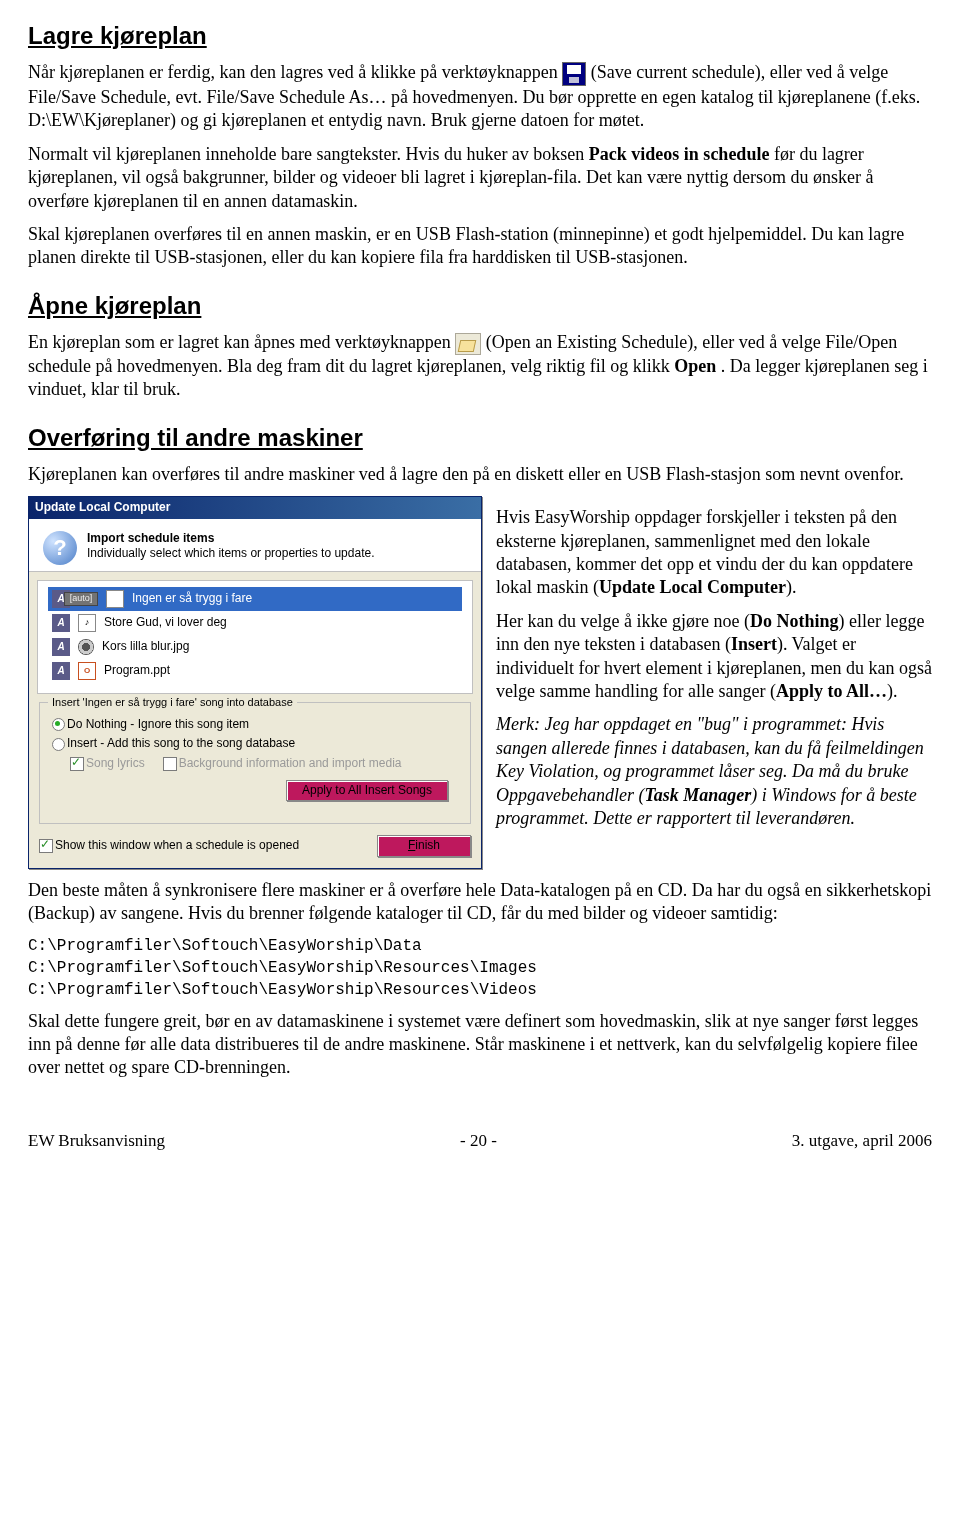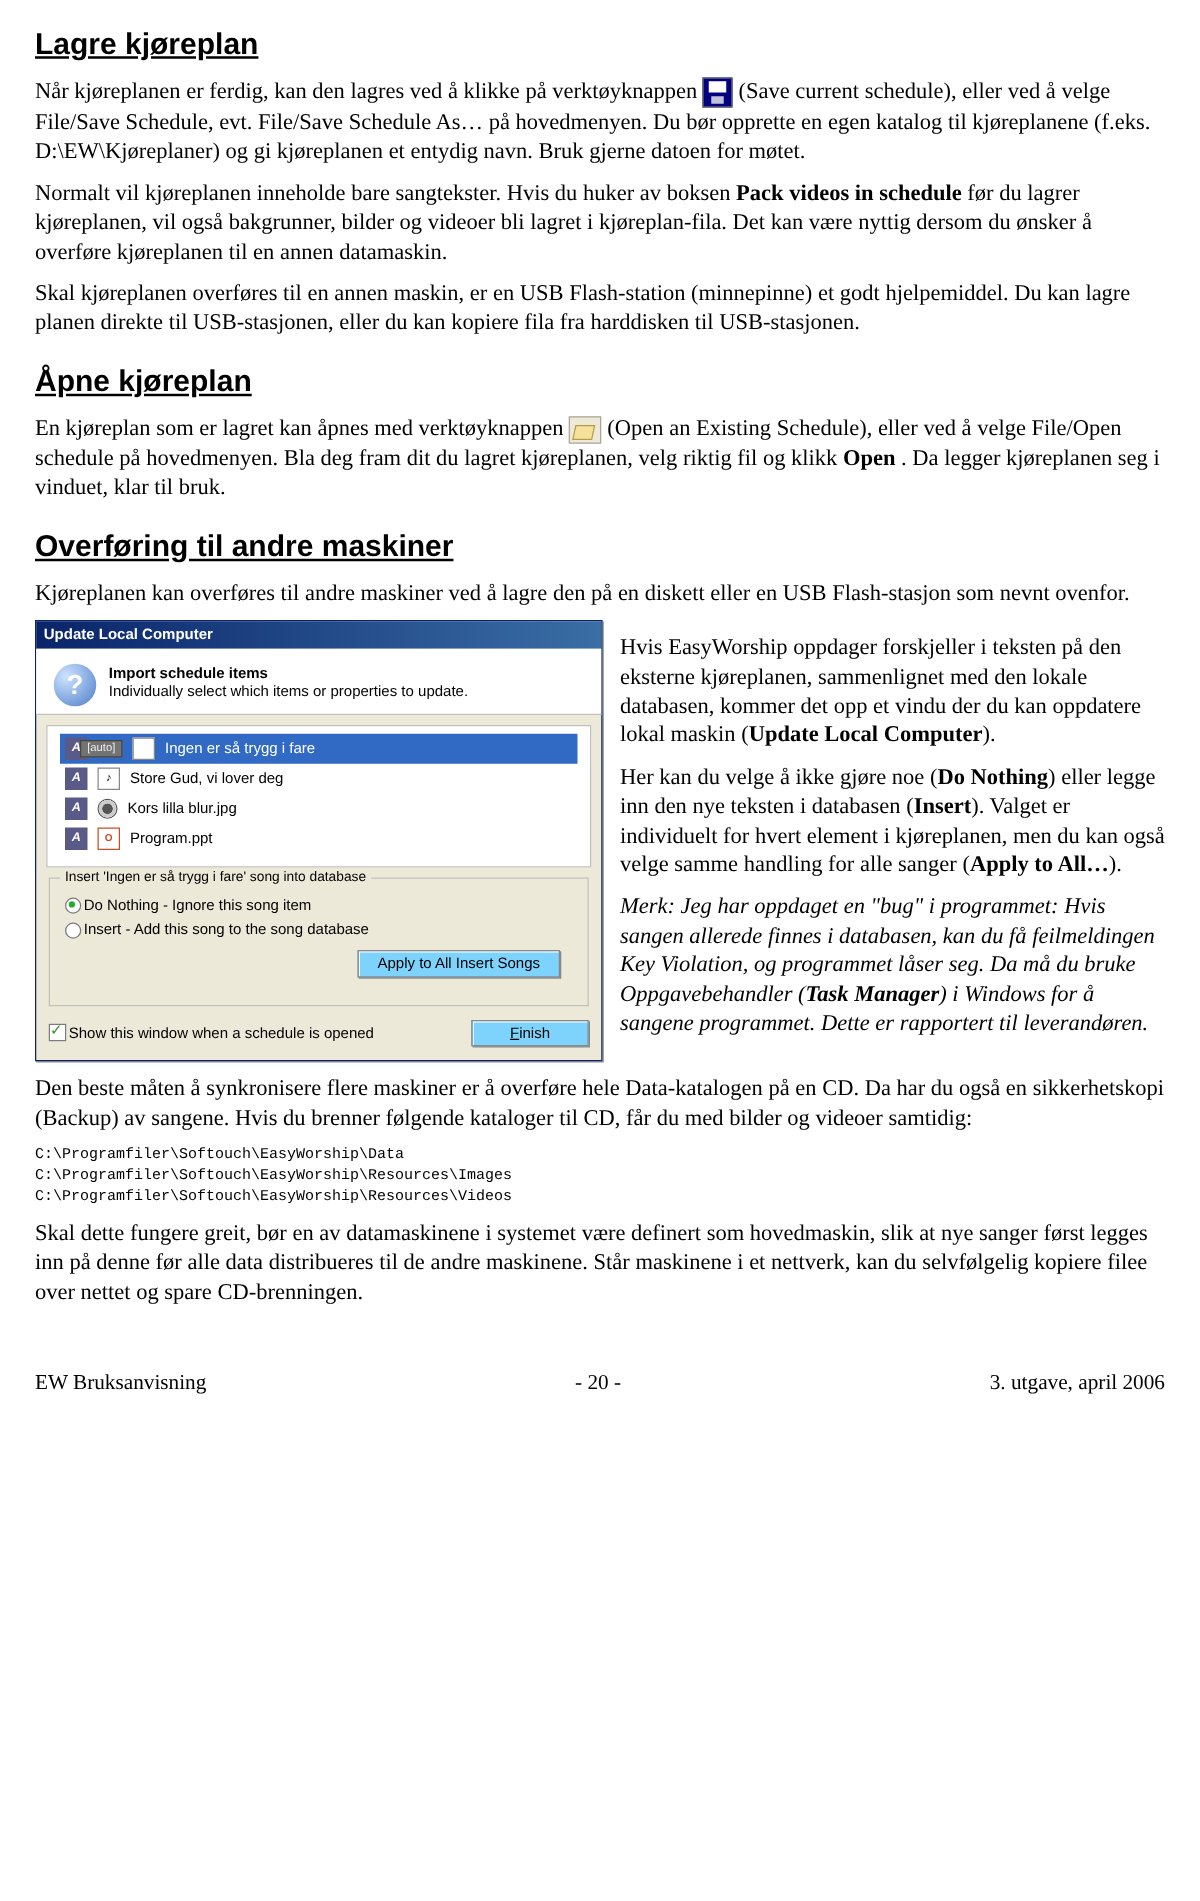--- a/index.html
+++ b/index.html
@@ -58,21 +58,21 @@
     position: absolute;
     left: 3px; bottom: 2px;
     width: 14px; height: 10px;
     background: #f7e29c;
     border: 1px solid #b89b4a;
     transform: skewX(-12deg);
   }
   .italic { font-style: italic; }
   .mono {
     font-family: "Courier New", monospace;
-    font-size: 12px;
+    font-size: 16px;
     margin: 2px 0;
     line-height: 1.25;
   }
   .twocol {
     display: flex;
     gap: 14px;
     align-items: flex-start;
     margin: 10px 0;
   }
   .twocol .rightcol { flex: 1; }
@@ -230,21 +230,21 @@
   .dlg .btnrow {
     display: flex;
     justify-content: flex-end;
     padding: 4px 10px 10px 10px;
     gap: 6px;
   }
   .dlg .winbtn {
     min-width: 140px;
     padding: 2px 10px;
     border: 1px solid #888;
-    background: #7dd3fc;
+    background: #be185d;
     font-family: Tahoma, Arial, sans-serif;
     font-size: 12px;
     text-align: center;
     box-shadow: inset 1px 1px 0 #fff, 1px 1px 0 #888;
   }
   .dlg .winbtn.small { min-width: 72px; }
   .dlg .bottomrow {
     display: flex;
     align-items: center;
     justify-content: space-between;
@@ -327,20 +327,27 @@
     <div class="groupbox">
       <div class="legend">Insert 'Ingen er så trygg i fare' song into database</div>
       <div class="radio-line">
         <span class="radio checked"></span>
         <span>Do Nothing - Ignore this song item</span>
       </div>
       <div class="radio-line">
         <span class="radio"></span>
         <span>Insert - Add this song to the song database</span>
       </div>
+      <div class="chk-line disabled" style="margin-left:18px">
+        <span class="chk checked"></span>
+        <span>Song lyrics</span>
+        <span style="width:14px"></span>
+        <span class="chk"></span>
+        <span>Background information and import media</span>
+      </div>
       <div class="btnrow">
         <div class="winbtn">Apply to All Insert Songs</div>
       </div>
     </div>
     <div class="bottomrow">
       <div class="chk-line">
         <span class="chk checked"></span>
         <span>Show this window when a schedule is opened</span>
       </div>
       <div class="winbtn small">
@@ -350,21 +357,21 @@
   </div>
 
   <div class="rightcol">
     <p>
       <span>Hvis EasyWorship oppdager forskjeller i teksten på den eksterne kjøreplanen, sammenlignet med den lokale databasen, kommer det opp et vindu der du kan oppdatere lokal maskin (</span><b>Update Local Computer</b><span>).</span>
     </p>
     <p>
       <span>Her kan du velge å ikke gjøre noe (</span><b>Do Nothing</b><span>) eller legge inn den nye teksten i databasen (</span><b>Insert</b><span>). Valget er individuelt for hvert element i kjøreplanen, men du kan også velge samme handling for alle sanger (</span><b>Apply to All…</b><span>).</span>
     </p>
     <p class="italic">
-      <span>Merk: Jeg har oppdaget en "bug" i programmet: Hvis sangen allerede finnes i databasen, kan du få feilmeldingen Key Violation, og programmet låser seg. Da må du bruke Oppgavebehandler (</span><b>Task Manager</b><span>) i Windows for å sangene programmet. Dette er rapportert til leverandøren.</span>
+      <span>Merk: Jeg har oppdaget en "bug" i programmet: Hvis sangen allerede finnes i databasen, kan du få feilmeldingen Key Violation, og programmet låser seg. Da må du bruke Oppgavebehandler (</span><b>Task Manager</b><span>) i Windows for å beste programmet. Dette er rapportert til leverandøren.</span>
     </p>
   </div>
 </div>
 
 <p>Den beste måten å synkronisere flere maskiner er å overføre hele Data-katalogen på en CD. Da har du også en sikkerhetskopi (Backup) av sangene. Hvis du brenner følgende kataloger til CD, får du med bilder og videoer samtidig:</p>
 
 <div class="mono">C:\Programfiler\Softouch\EasyWorship\Data</div>
 <div class="mono">C:\Programfiler\Softouch\EasyWorship\Resources\Images</div>
 <div class="mono">C:\Programfiler\Softouch\EasyWorship\Resources\Videos</div>
 

